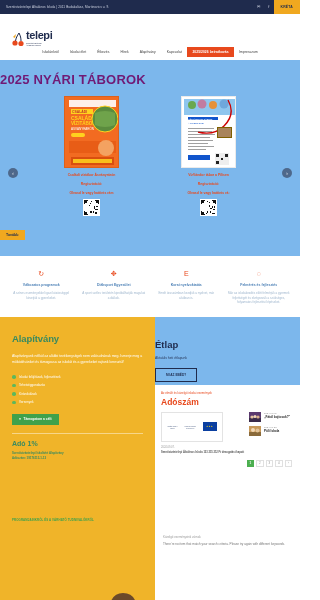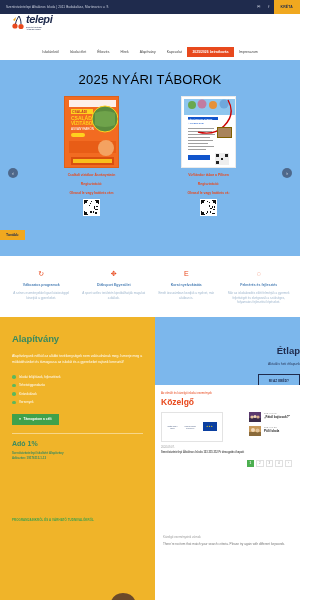--- a/index.html
+++ b/index.html
@@ -20,38 +20,38 @@
   .topbar-address { white-space:nowrap; }
   .topbar-right { margin-left:auto; display:flex; align-items:center; height:14px; }
   .tb-icon { color:#cfd4e2; font-size:4px; padding:0 4px; line-height:14px; }
   .tb-btn {
     background:#f0a81f; color:#1f2b4d; font-size:3.4px; font-weight:bold;
     height:14px; display:flex; align-items:center; padding:0 7px; letter-spacing:.2px;
   }
 
   
   .header { height:46px; background:#fff; position:relative; }
-  .logo { position:absolute; left:12px; top:0; display:flex; align-items:center;font-style:italic; }
+  .logo { position:absolute; left:12px; top:16px; display:flex; align-items:flex-end; }
   .logo-mark { width:13px; height:15px; position:relative; margin-right:1px; }
   .logo-text { line-height:1; }
   .logo-word { font-size:11px; font-weight:bold; color:#1f2b4d; letter-spacing:-.4px; }
   .logo-sub { font-size:2.1px; color:#1f2b4d; line-height:1.35; margin-top:.5px; }
 
   .nav { position:absolute; left:0; top:33px; width:100%; display:flex;
          justify-content:center; align-items:center; gap:0; }
   .nav-item {
     font-size:3.35px; color:#3a3a3a; padding:3px 5.5px; white-space:nowrap;
     letter-spacing:.05px;
   }
   .nav-item.highlight { background:#e8491d; color:#fff; font-weight:bold; padding:3px 5px; }
 
   
   .hero { background:#7cb7ec; height:196px; position:relative; padding-top:12px; }
   .hero-title {
-    text-align:center; color:#000000; font-size:13px; font-weight:normal;
+    text-align:left; color:#701a75; font-size:13px; font-weight:bold;
     letter-spacing:.2px; margin-bottom:9px;
   }
   .cards { display:flex; justify-content:center; gap:62px; }
   .card { width:55px; text-align:center; }
   .poster { width:55px; height:72px; border:.5px solid rgba(0,0,0,.08); position:relative; overflow:hidden; }
   .poster-a { background:#f06a1e; }
   .poster-b { background:#ffffff; }
   .card-title { color:#e8491d; font-size:3.4px; font-weight:bold; margin-top:5px; line-height:1.3; white-space:nowrap; }
   .card-reg  { color:#e8491d; font-size:3.4px; font-weight:bold; margin-top:5px; }
   .card-scan { color:#e8491d; font-size:3.4px; font-weight:bold; margin-top:5px; }
@@ -87,21 +87,21 @@
   .bullet { width:3.5px; height:3.5px; border-radius:50%; background:#5cb85c; display:inline-block; flex:none; }
   .al-btn {
     display:inline-flex; align-items:center; gap:2.5px; background:#3fa14b; color:#fff;
     font-size:3.3px; font-weight:bold; padding:3.5px 7px; margin-top:5px;
   }
   .al-divider { height:.5px; background:rgba(255,255,255,.45); margin:8px 0 7px; }
   .tax-title { color:#3a8a5f; font-size:7px; font-weight:bold; margin-bottom:4px; }
   .tax-line { color:#3a8a5f; font-size:2.9px; font-weight:bold; line-height:1.55; }
 
   .col-right { width:145px; background:#7cb7ec; position:relative; }
-  .etlap { padding-top:28px; text-align:right; }
+  .etlap { padding-top:22px; text-align:left; }
   .etlap-title { color:#1f2b4d; font-size:9.5px; font-weight:bold; margin-bottom:6px; }
   .etlap-sub { color:#2b3a5c; font-size:3.4px; margin-bottom:8px; }
   .etlap-btn {
     display:inline-block; border:.5px solid #1f2b4d; color:#1f2b4d;
     font-size:3.2px; font-weight:bold; padding:4px 10px;
   }
 
   
   .news { position:absolute; left:0; top:68px; width:145px; height:128px; background:#fff; padding:6px 6px 0 6px; }
   .news-kicker { color:#e8491d; font-size:2.9px; margin-bottom:2px; }
@@ -379,21 +379,21 @@
 
     <div class="col-right">
       <div class="etlap">
         <div class="etlap-title">Étlap</div>
         <div class="etlap-sub">Aktuális heti étlapunk</div>
         <span class="etlap-btn">MI AZ EBÉD?</span>
       </div>
 
       <div class="news">
         <div class="news-kicker">Az elmúlt és közelgő iskolai események</div>
-        <div class="news-title">Közelgő</div>
+        <div class="news-title">Adószám</div>
 
         <div class="news-wrap">
           <div>
             <div class="news-banner">
               <div class="nb-cell">SZÉCHENYI<br>TERV</div>
               <div class="nb-cell">Magyarország<br>Kormánya</div>
               <div class="eu-flag"></div>
             </div>
             <div class="news-note">
               <span class="small">2024.09.07.</span>

